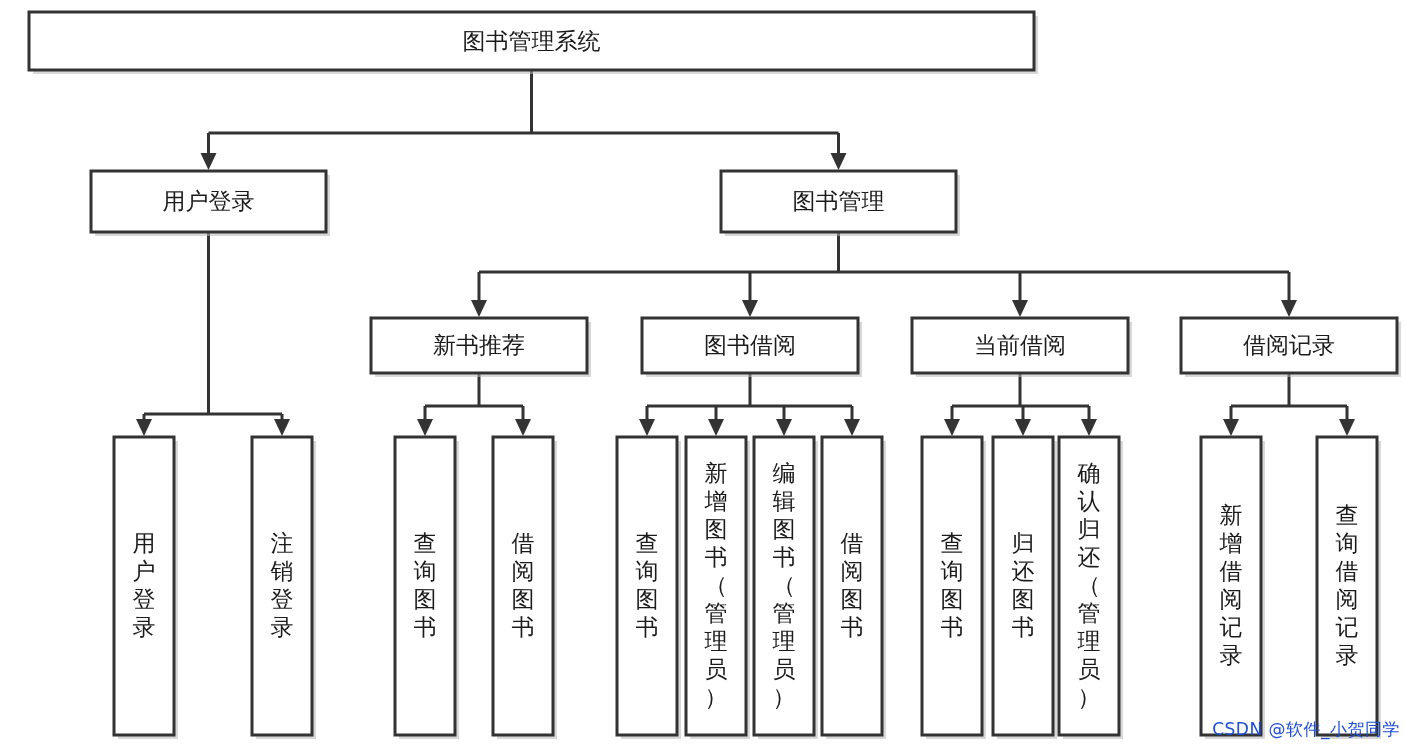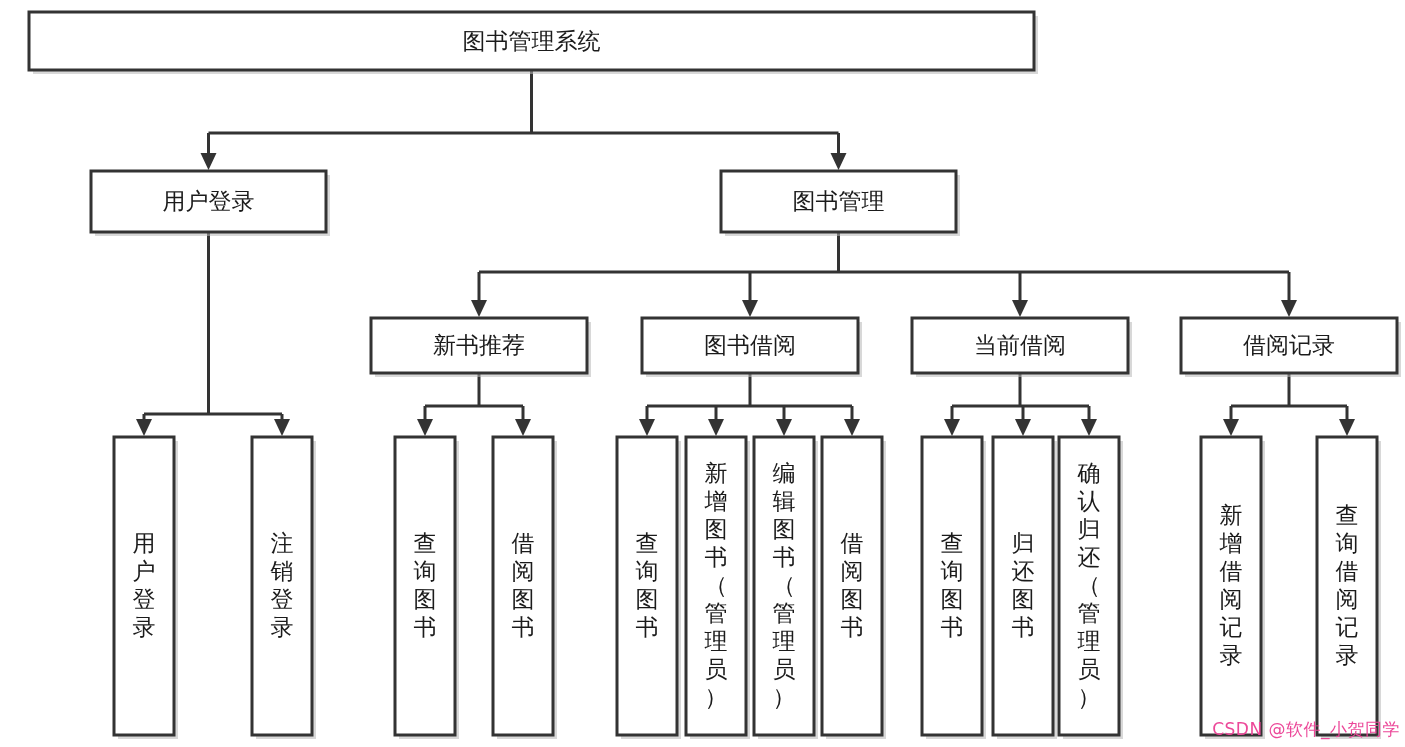--- a/index.html
+++ b/index.html
@@ -56,21 +56,21 @@
     fill: #1b1b1b;
     text-anchor: middle;
     dominant-baseline: middle;
   }
   .watermark {
     position: absolute;
     right: 14px;
     bottom: 6px;
     font-family: "DejaVu Sans", "Liberation Sans", sans-serif;
     font-size: 17px;
-    color: #ec4899;
+    color: #1d4ed8;
     letter-spacing: 0.5px;
     white-space: nowrap;
     user-select: none;
   }
 </style>
 </head>
 <body>
 
 <div id="diagram-root">
   <svg class="diagram" id="diagram-svg" viewBox="0 0 1405 747" xmlns="http://www.w3.org/2000/svg">

